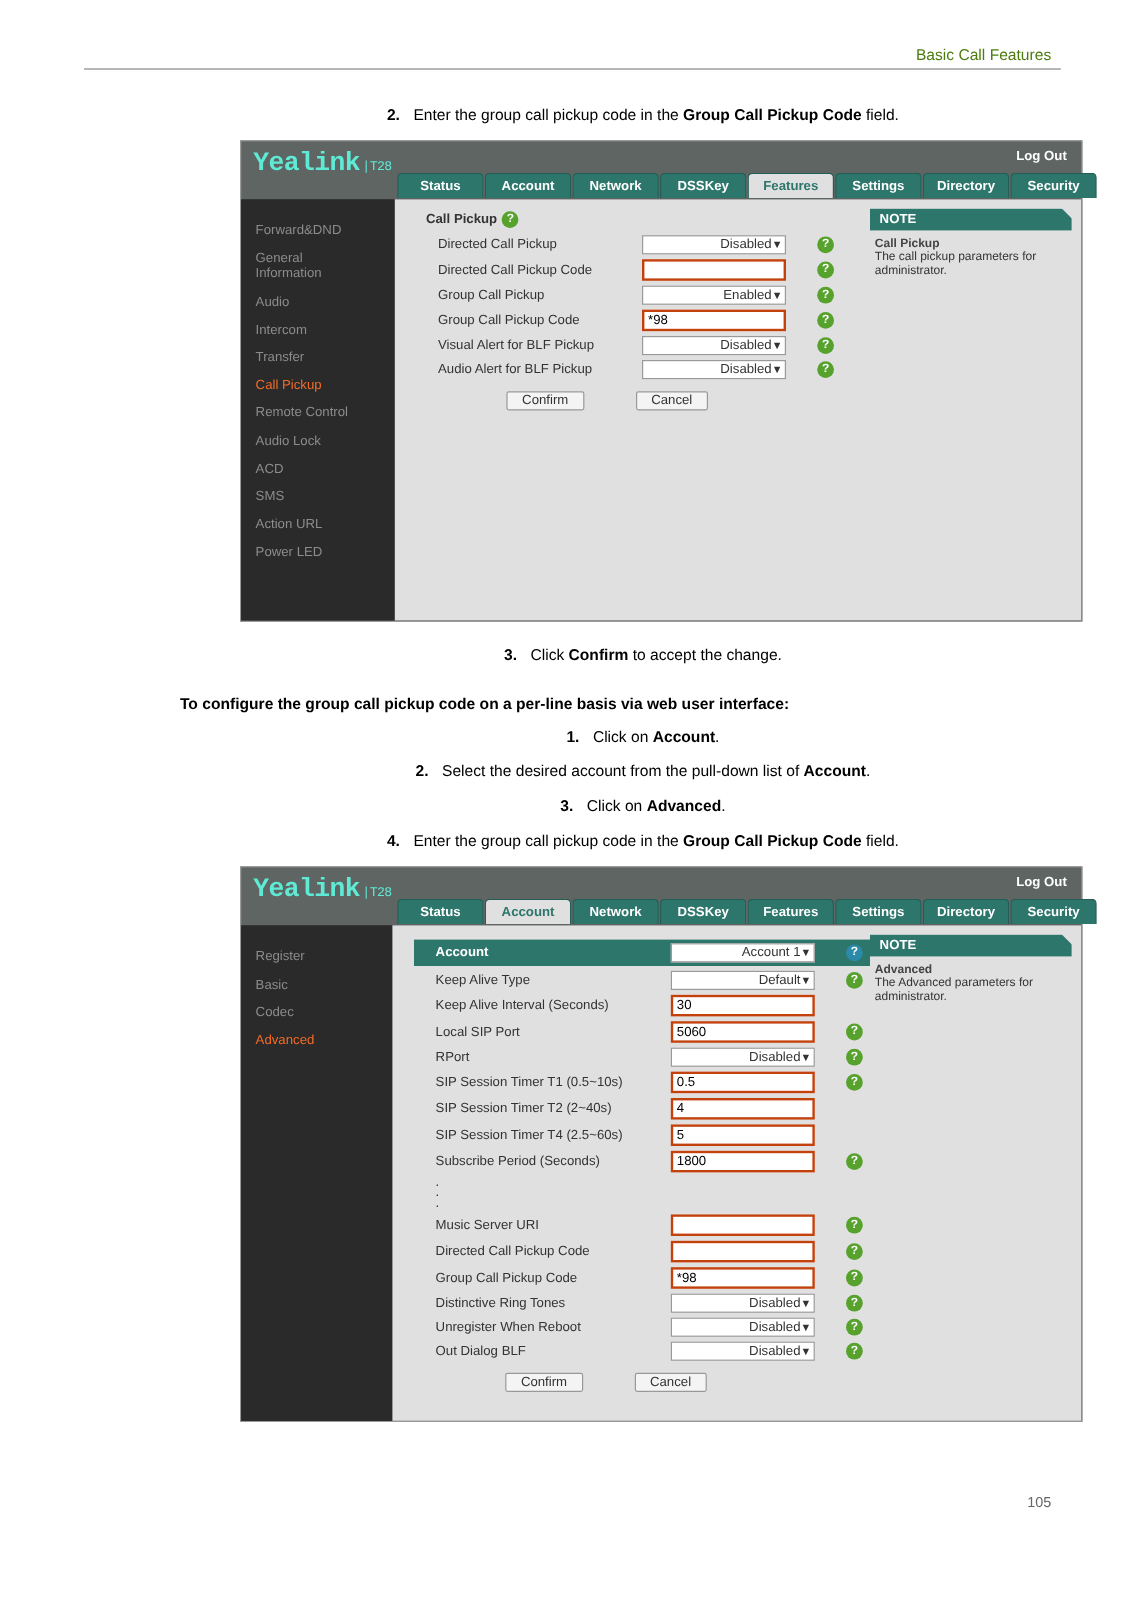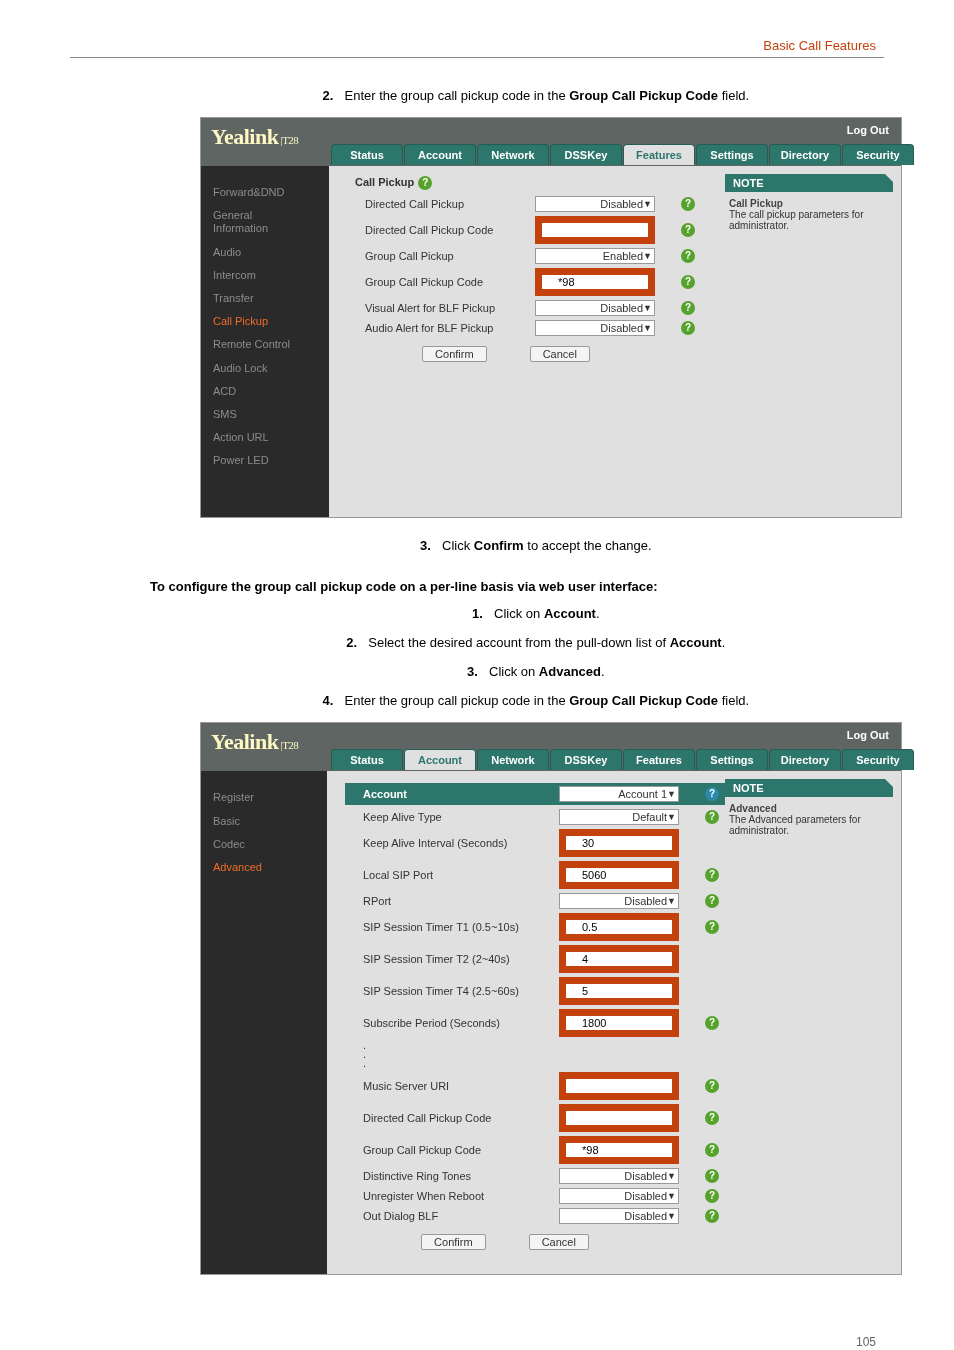--- a/index.html
+++ b/index.html
@@ -11,21 +11,21 @@
   }
   .page {
     width: 954px;
     margin: 0 auto;
     padding: 30px 70px 60px 70px;
     box-sizing: border-box;
   }
   .header-right {
     text-align: right;
     font-size: 13px;
-    color: #c2410c;
+    color: #4d7c0f;
     padding-right: 8px;
     padding-top: 8px;
   }
   .hr-line {
     border-bottom: 1px solid #878787;
     margin-top: 4px;
     margin-bottom: 30px;
   }
   .step-line {
     margin: 8px 0 14px 110px;
@@ -64,24 +64,24 @@
   }
   .shot .topbar {
     height: 48px;
     position: relative;
     background: #5e6563;
   }
   .shot .brand {
     position: absolute;
     left: 10px;
     top: 6px;
-    color: #fef9c3;
+    color: #5eead4;
     font-weight: bold;
     font-size: 22px;
-    font-family: Liberation Serif, serif;
+    font-family: Liberation Mono, monospace;
     letter-spacing: -0.5px;
   }
   .shot .brand .suffix { font-size: 11px; font-weight: normal; margin-left: 2px; }
   .shot .logout {
     position: absolute;
     right: 12px;
     top: 6px;
     color: #fff;
     font-weight: bold;
     font-size: 11px;
@@ -189,23 +189,23 @@
     font-size: 11px;
     color: #333;
   }
   .formrow .flabel.long { width: 196px; }
   .formrow .fctrl {
     width: 140px;
   }
   .formrow .fctrl input[type="text"] {
     width: 120px;
     font-size: 11px;
-    border: 7px solid #c2410c;
+    border: 2px solid #c2410c;
     background: #fff;
-    padding: 1px 16px;
+    padding: 1px 3px;
     box-sizing: border-box;
   }
   .formrow .fctrl .sel {
     width: 120px;
     font-size: 11px;
     border: 1px solid #999;
     background: #fff;
     padding: 0 2px;
     display: flex;
     justify-content: flex-end;

